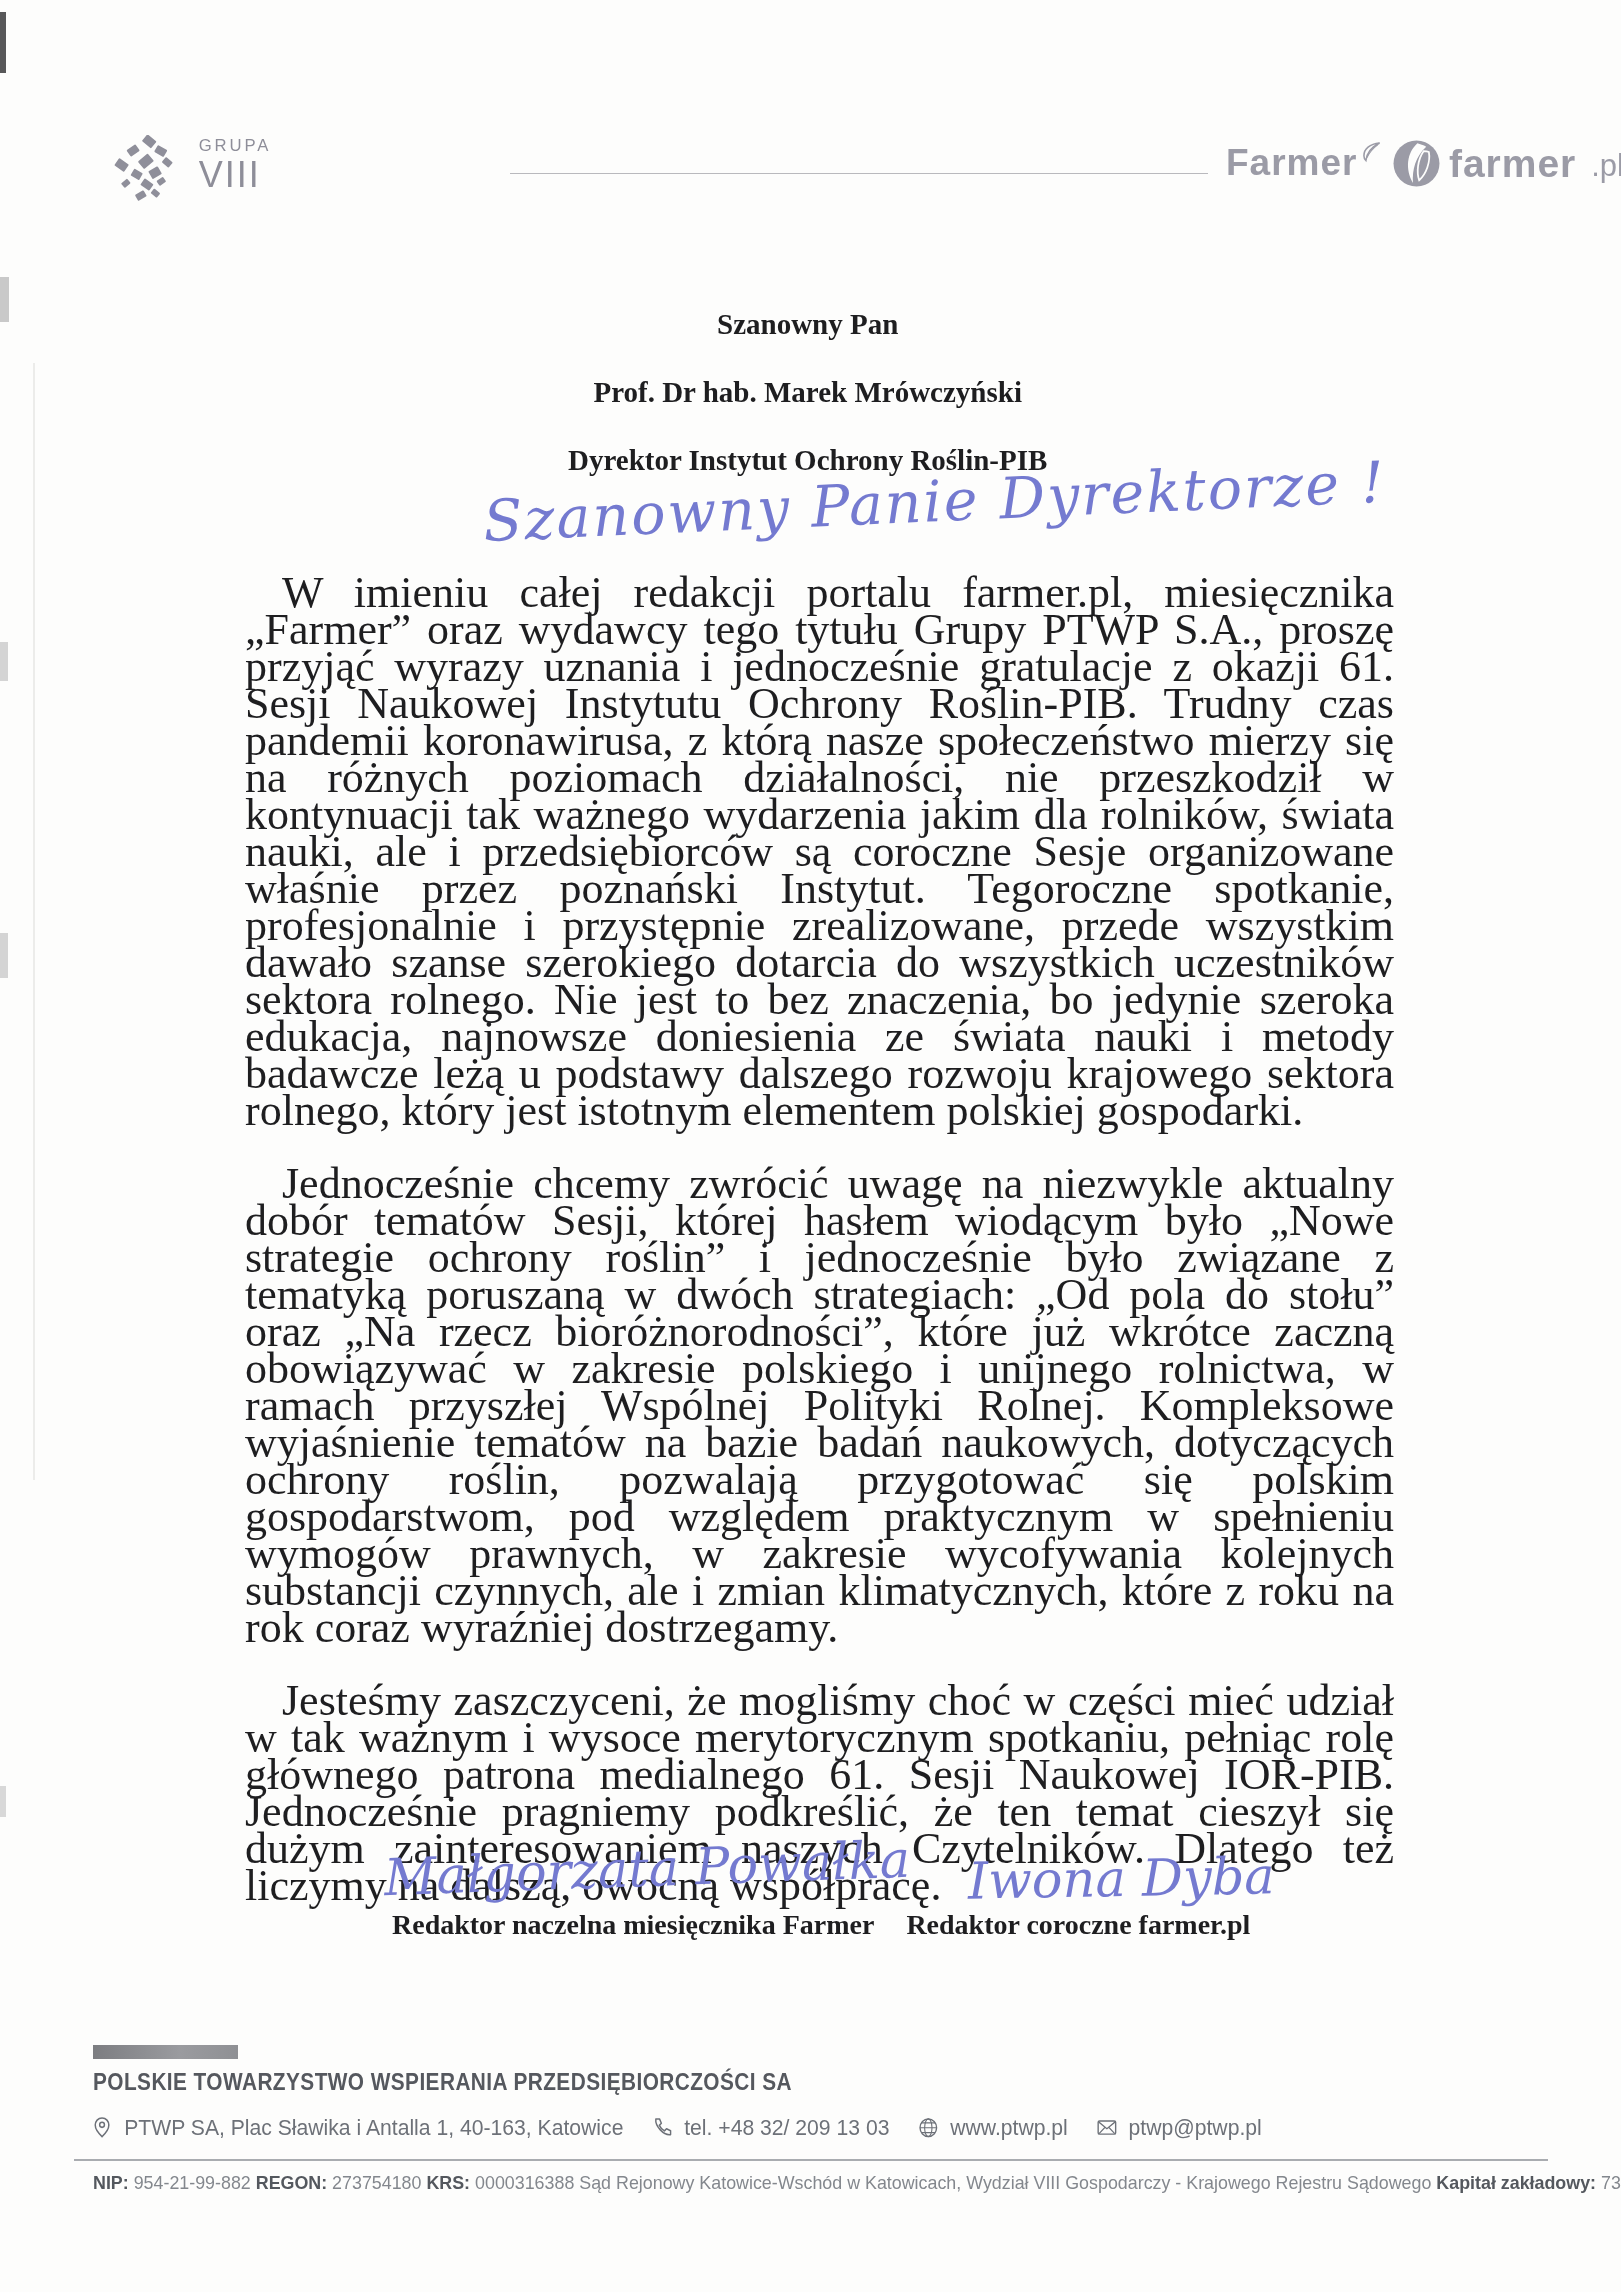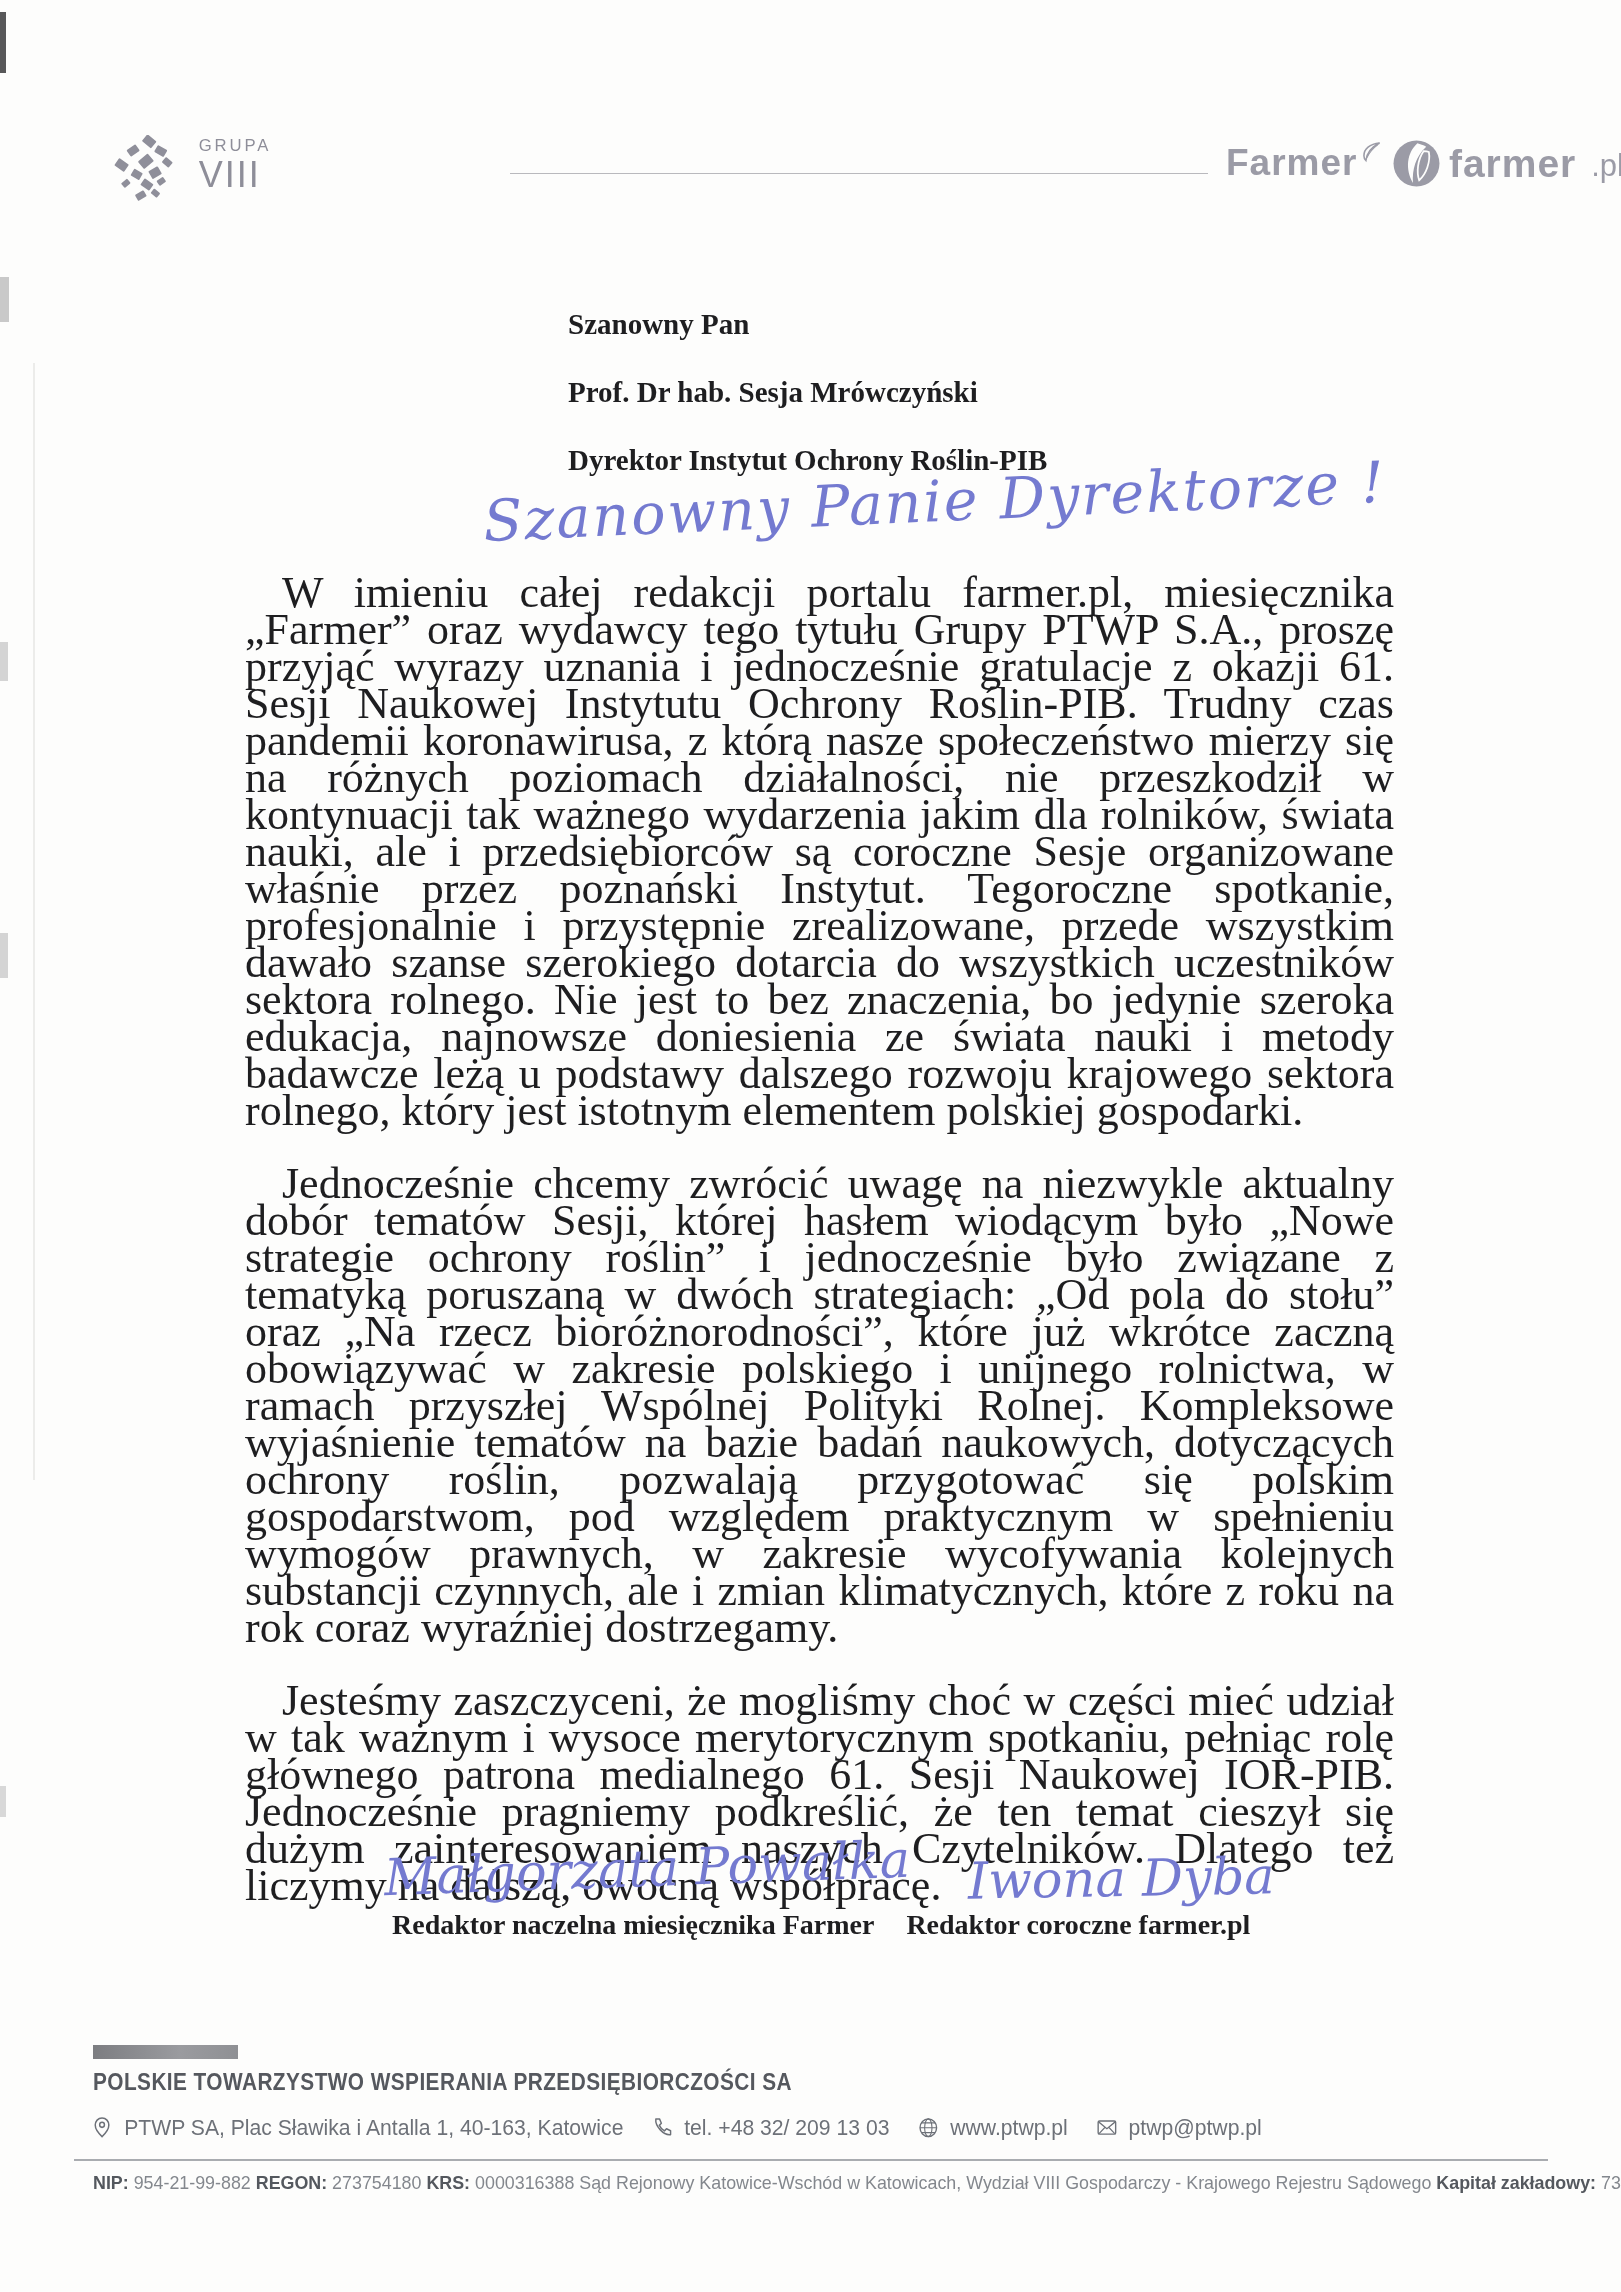--- a/index.html
+++ b/index.html
@@ -20,21 +20,21 @@
                font-family:"Liberation Sans",sans-serif;font-weight:bold;font-size:37px;color:#9b9ba6;
                letter-spacing:1px;}
   .farmer-leaf{width:25.5px;height:23.5px;margin-left:2px;margin-top:-2px;}
   .farmerpl-logo{position:absolute;left:1390px;top:137px;display:flex;align-items:center;gap:5.9px;
                  font-family:"Liberation Sans",sans-serif;color:#9b9ba6;}
   .farmerpl-circle{width:53px;height:53px;}
   .farmerpl-word{font-weight:bold;font-size:39px;letter-spacing:1px;}
   .farmerpl-suffix{font-weight:normal;font-size:31px;margin-left:9px;align-self:flex-end;padding-bottom:5.9px;}
 
   
-  .recipient{position:absolute;left:568px;top:306px;font-weight:bold;font-size:29px;}
+  .recipient{position:absolute;left:568px;top:306px;font-weight:bold;font-size:29px;text-align:center;}
   .recipient div{line-height:36px;margin-bottom:32px;white-space:nowrap;}
 
   
   .hand{font-family:"DejaVu Serif",serif;font-style:italic;color:#747ad0;white-space:nowrap;}
   .greeting{position:absolute;left:482px;top:488px;font-size:57px;letter-spacing:2px;
             transform:rotate(-2.5deg);transform-origin:left top;}
 
   
   .body-text{position:absolute;left:245px;top:574px;width:1149px;font-size:44px;
              line-height:37px;text-align:justify;}
@@ -113,21 +113,21 @@
       <circle cx="30" cy="30" r="26" fill="#9b9ba6"></circle>
       <path d="M31 7 C19 18 17 36 26 52 C25 37 29 22 41 11 C38 9 34 8 31 7 Z" fill="#fdfdfc"></path>
       <path d="M38 16 C31 26 30 40 33 49 C41 42 46 28 44 17 C42 16 40 16 38 16 Z" fill="#9b9ba6" stroke="#fdfdfc" stroke-width="2"></path>
     </svg>
     <span class="farmerpl-word">farmer</span>
       <span class="farmerpl-suffix">.pl</span>
   </div>
 
   <div class="recipient">
     <div>Szanowny Pan</div>
-    <div>Prof. Dr hab. Sesja Mrówczyński</div>
+    <div>Prof. Dr hab. Marek Mrówczyński</div>
     <div>Dyrektor Instytut Ochrony Roślin-PIB</div>
   </div>
 
   <div class="hand greeting">Szanowny Panie Dyrektorze !</div>
 
   <div class="body-text">
     <p>W imieniu całej redakcji portalu farmer.pl, miesięcznika „Farmer” oraz wydawcy tego tytułu Grupy PTWP S.A., proszę przyjąć wyrazy uznania i jednocześnie gratulacje z okazji 61. Sesji Naukowej Instytutu Ochrony Roślin-PIB. Trudny czas pandemii koronawirusa, z którą nasze społeczeństwo mierzy się na różnych poziomach działalności, nie przeszkodził w kontynuacji tak ważnego wydarzenia jakim dla rolników, świata nauki, ale i przedsiębiorców są coroczne Sesje organizowane właśnie przez poznański Instytut. Tegoroczne spotkanie, profesjonalnie i przystępnie zrealizowane, przede wszystkim dawało szanse szerokiego dotarcia do wszystkich uczestników sektora rolnego. Nie jest to bez znaczenia, bo jedynie szeroka edukacja, najnowsze doniesienia ze świata nauki i metody badawcze leżą u podstawy dalszego rozwoju krajowego sektora rolnego, który jest istotnym elementem polskiej gospodarki.</p>
     <p>Jednocześnie chcemy zwrócić uwagę na niezwykle aktualny dobór tematów Sesji, której hasłem wiodącym było „Nowe strategie ochrony roślin” i jednocześnie było związane z tematyką poruszaną w dwóch strategiach: „Od pola do stołu” oraz „Na rzecz bioróżnorodności”, które już wkrótce zaczną obowiązywać w zakresie polskiego i unijnego rolnictwa, w ramach przyszłej Wspólnej Polityki Rolnej. Kompleksowe wyjaśnienie tematów na bazie badań naukowych, dotyczących ochrony roślin, pozwalają przygotować się polskim gospodarstwom, pod względem praktycznym w spełnieniu wymogów prawnych, w zakresie wycofywania kolejnych substancji czynnych, ale i zmian klimatycznych, które z roku na rok coraz wyraźniej dostrzegamy.</p>
     <p>Jesteśmy zaszczyceni, że mogliśmy choć w części mieć udział w tak ważnym i wysoce merytorycznym spotkaniu, pełniąc rolę głównego patrona medialnego 61. Sesji Naukowej IOR-PIB. Jednocześnie pragniemy podkreślić, że ten temat cieszył się dużym zainteresowaniem naszych Czytelników. Dlatego też liczymy na dalszą, owocną współpracę.</p>
   </div>

